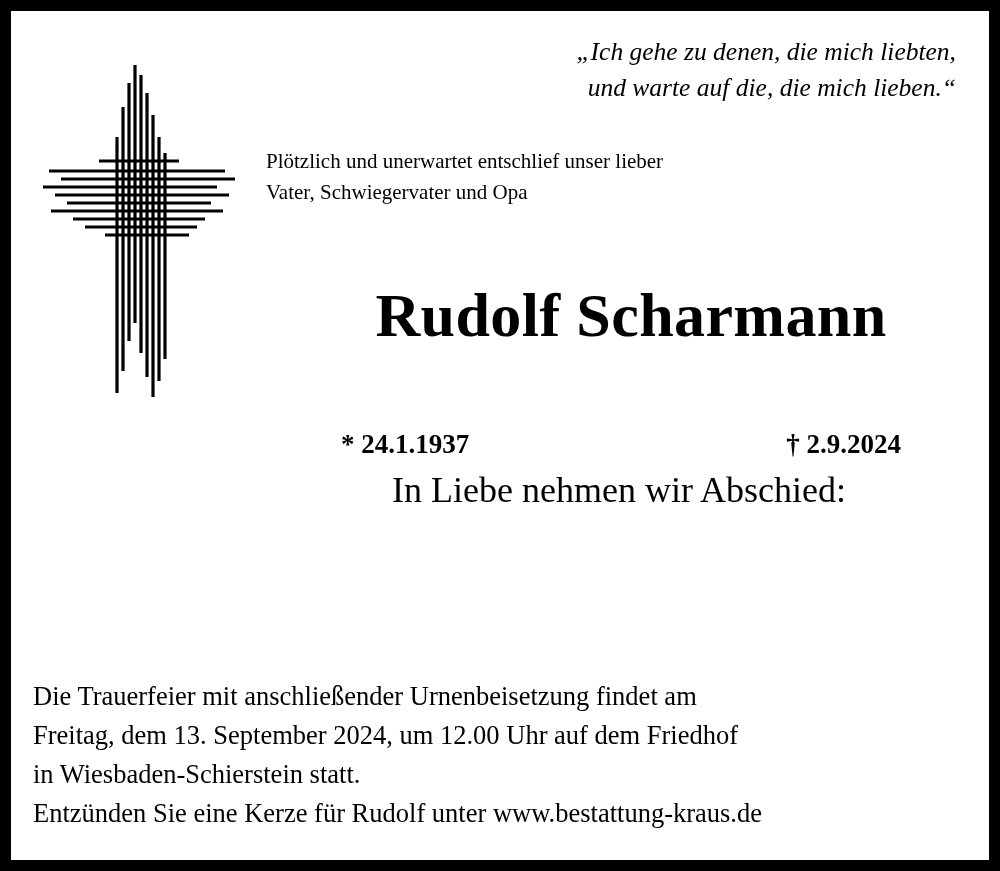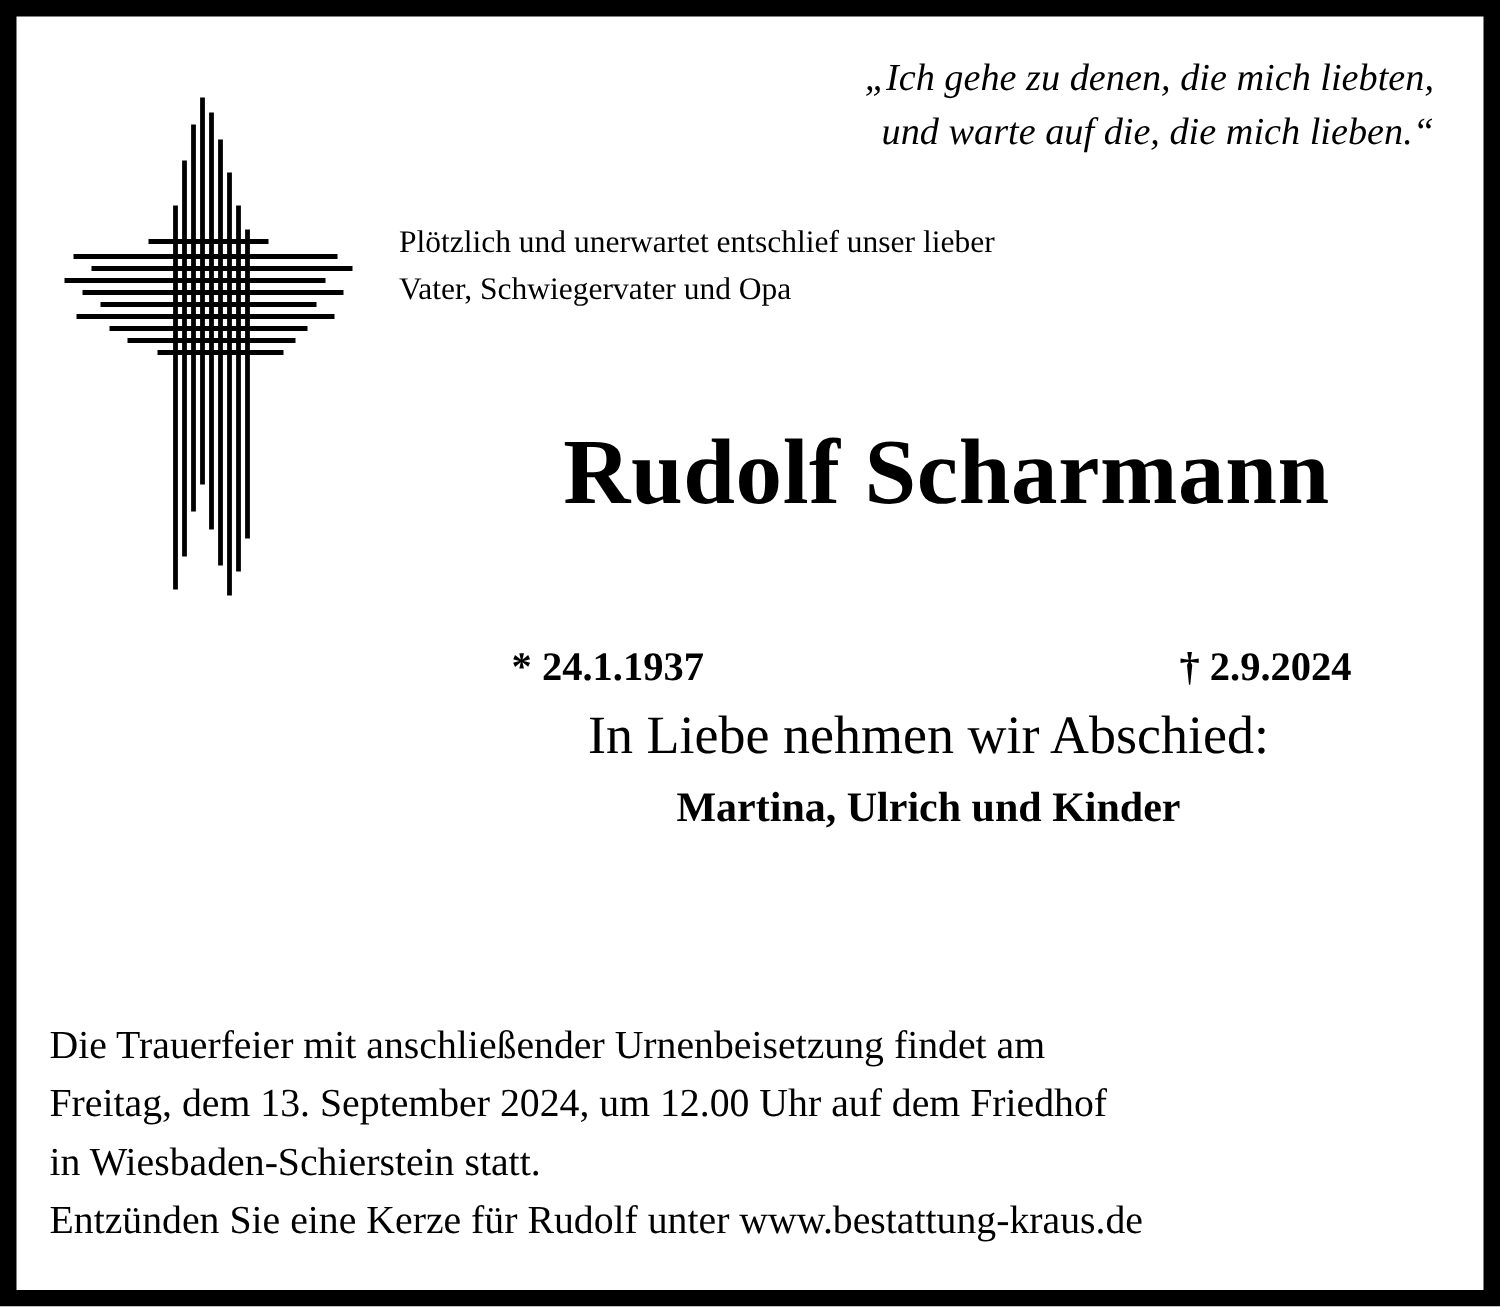--- a/index.html
+++ b/index.html
@@ -175,21 +175,20 @@
         <span>24.1.1937</span>
       </div>
       <div>
         <span class="sym">†</span>
         <span>2.9.2024</span>
       </div>
     </div>
 
     <div class="mourners">
       <div class="lead">In Liebe nehmen wir Abschied:</div>
-      <div class="fam">Martina, Ulrich und Kinder</div>
     </div>
 
     <div class="footer">
       <div class="l">Die Trauerfeier mit anschließender Urnenbeisetzung findet am</div>
       <div class="l">Freitag, dem 13. September 2024, um 12.00 Uhr auf dem Friedhof</div>
       <div class="l">in Wiesbaden-Schierstein statt.</div>
       <div class="l">Entzünden Sie eine Kerze für Rudolf unter www.bestattung-kraus.de</div>
     </div>
 
   </div>

